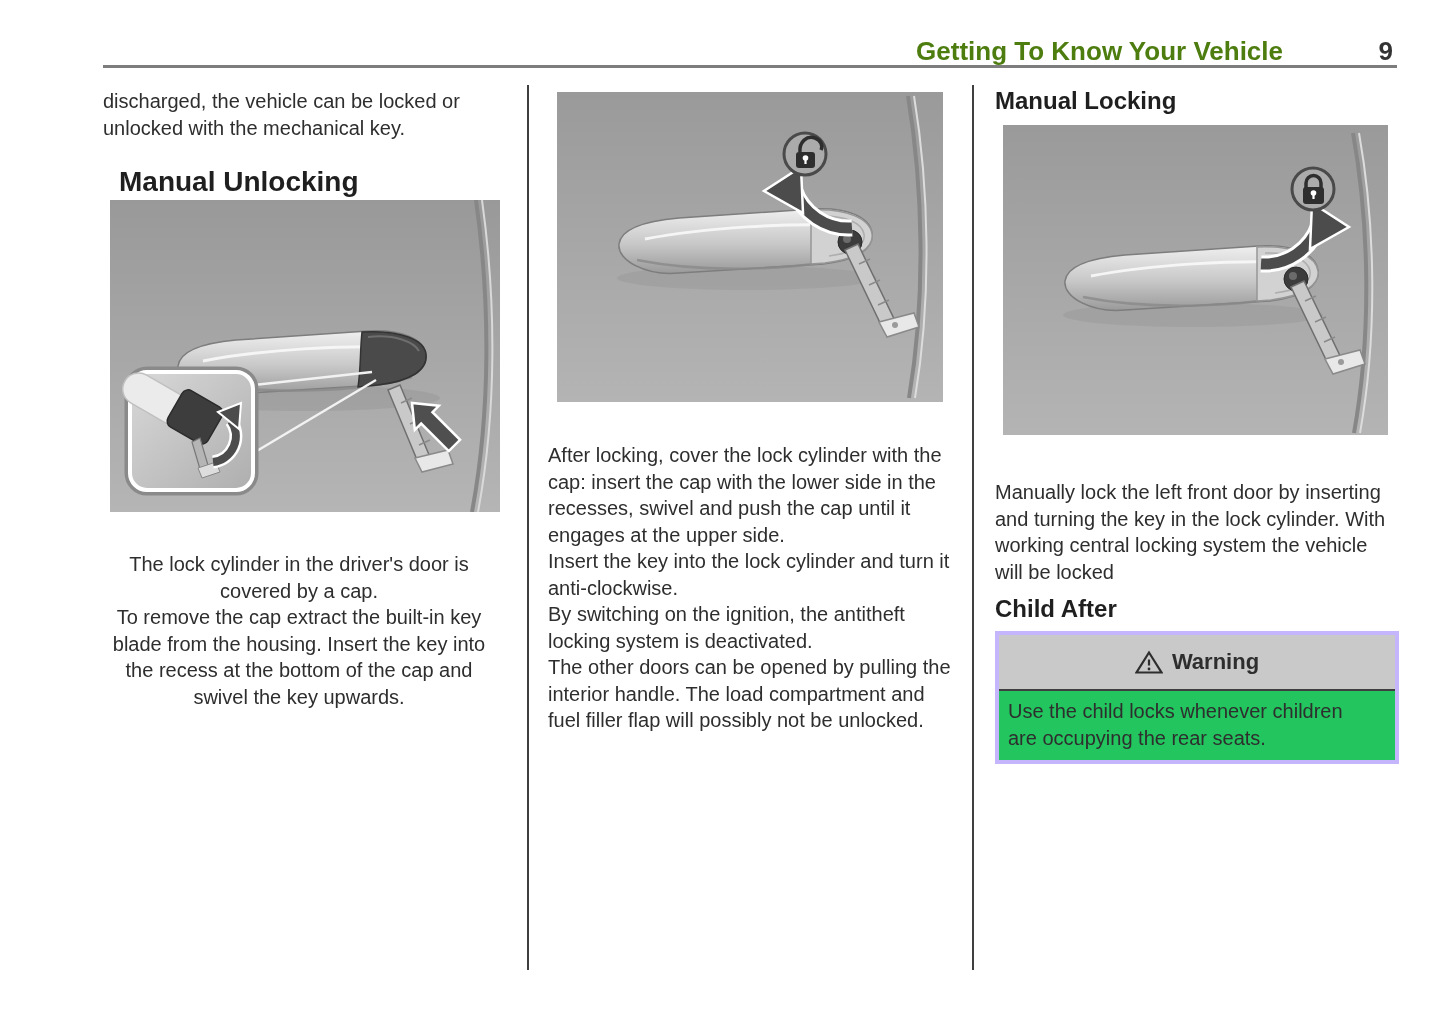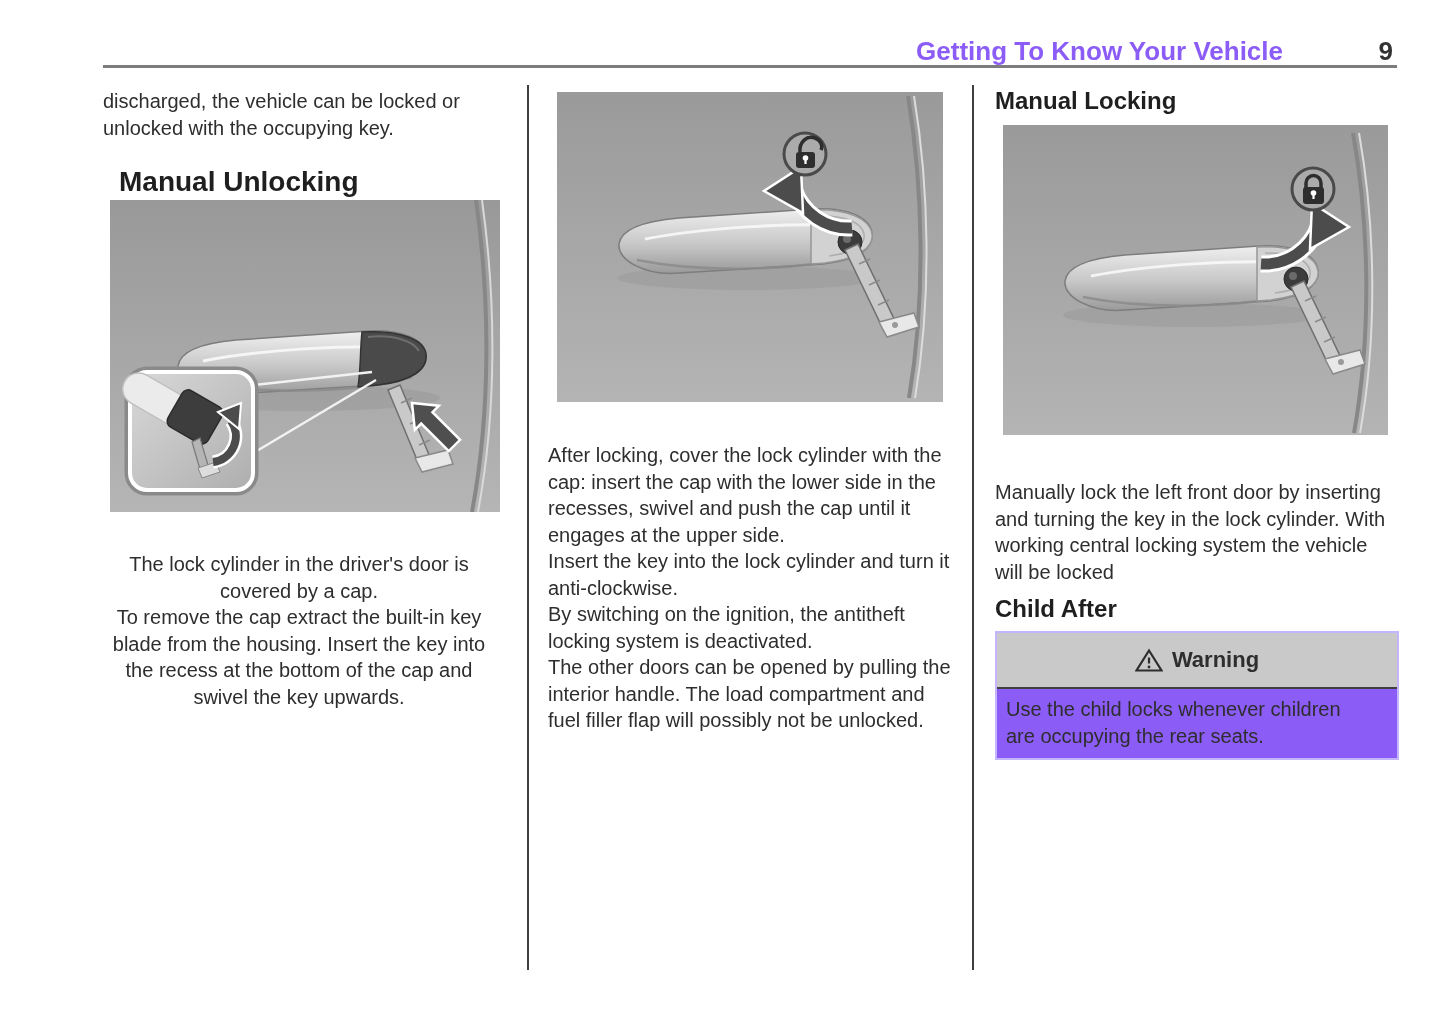--- a/index.html
+++ b/index.html
@@ -1,54 +1,54 @@
 <!DOCTYPE html>
 <html><head>
 <meta charset="utf-8">
 <style>
   html,body{margin:0;padding:0;background:#ffffff;}
   body{width:1445px;height:1018px;position:relative;overflow:hidden;
        font-family:"Liberation Sans",sans-serif;color:#2e2e2e;}
   .abs{position:absolute;}
   
-  .hdr-title{top:36px;right:162px;font-size:26px;font-weight:bold;color:#8b5cf6;white-space:nowrap;}
+  .hdr-title{top:36px;right:162px;font-size:26px;font-weight:bold;color:#4d7c0f;white-space:nowrap;}
   .hdr-page{top:36px;right:52px;font-size:26px;font-weight:bold;color:#333;}
   .hdr-rule{left:103px;top:65px;width:1294px;height:3px;background:#7d7d7d;}
   
   .sep{top:85px;width:2px;height:885px;background:#3f3f3f;}
   .sep1{left:527px;} .sep2{left:972px;}
   
   .col{top:85px;}
   .col1{left:103px;width:392px;}
   .col2{left:548px;width:405px;}
   .col3{left:995px;width:404px;}
   p{margin:0;font-size:20px;line-height:26.5px;color:#2e2e2e;}
   h2{margin:16px;font-size:28px;line-height:34px;font-weight:bold;color:#1f1f1f;}
   h3{margin:0;font-size:24px;line-height:28px;font-weight:bold;color:#1f1f1f;}
   .fig{display:block;}
   
-  .warnbox{left:0;top:546px;width:404px;border:2px solid #c4b5fd;box-sizing:border-box;background:#8b5cf6;}
+  .warnbox{left:0;top:546px;width:404px;border:4px solid #c4b5fd;box-sizing:border-box;background:#22c55e;}
   .warnhead{background:#c9c9c9;border-bottom:2px solid #3f3f3f;height:54px;
             display:flex;align-items:center;justify-content:center;
             font-size:22px;font-weight:bold;color:#2e2e2e;}
   .warnhead svg{margin-right:9px;}
   .warnbody{padding:7px 22px 9px 9px;}
 </style>
 </head>
 <body>
 
 <div class="abs hdr-title">Getting To Know Your Vehicle</div>
 <div class="abs hdr-page">9</div>
 <div class="abs hdr-rule"></div>
 
 <div class="abs sep sep1"></div>
 <div class="abs sep sep2"></div>
 
 <div class="abs col col1">
-  <p class="abs" style="left:0;top:3px;">discharged, the vehicle can be locked or unlocked with the occupying key.</p>
+  <p class="abs" style="left:0;top:3px;">discharged, the vehicle can be locked or unlocked with the mechanical key.</p>
   <h2 class="abs" style="left:0;top:64px;">Manual Unlocking</h2>
 
   <svg class="abs fig" style="left:7px;top:115px;" width="390" height="312" viewBox="0 0 390 312">
     <defs>
       <linearGradient id="bg1" x1="0" y1="0" x2="0" y2="1">
         <stop offset="0" stop-color="#999999"></stop>
           <stop offset="1" stop-color="#b5b5b5"></stop>
       </linearGradient>
       <linearGradient id="hg1" x1="0" y1="0" x2="0" y2="1">
         <stop offset="0" stop-color="#f0f0f0"></stop>

